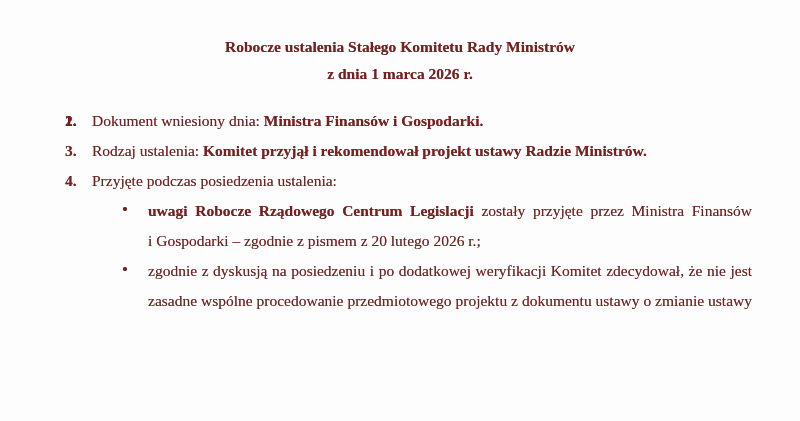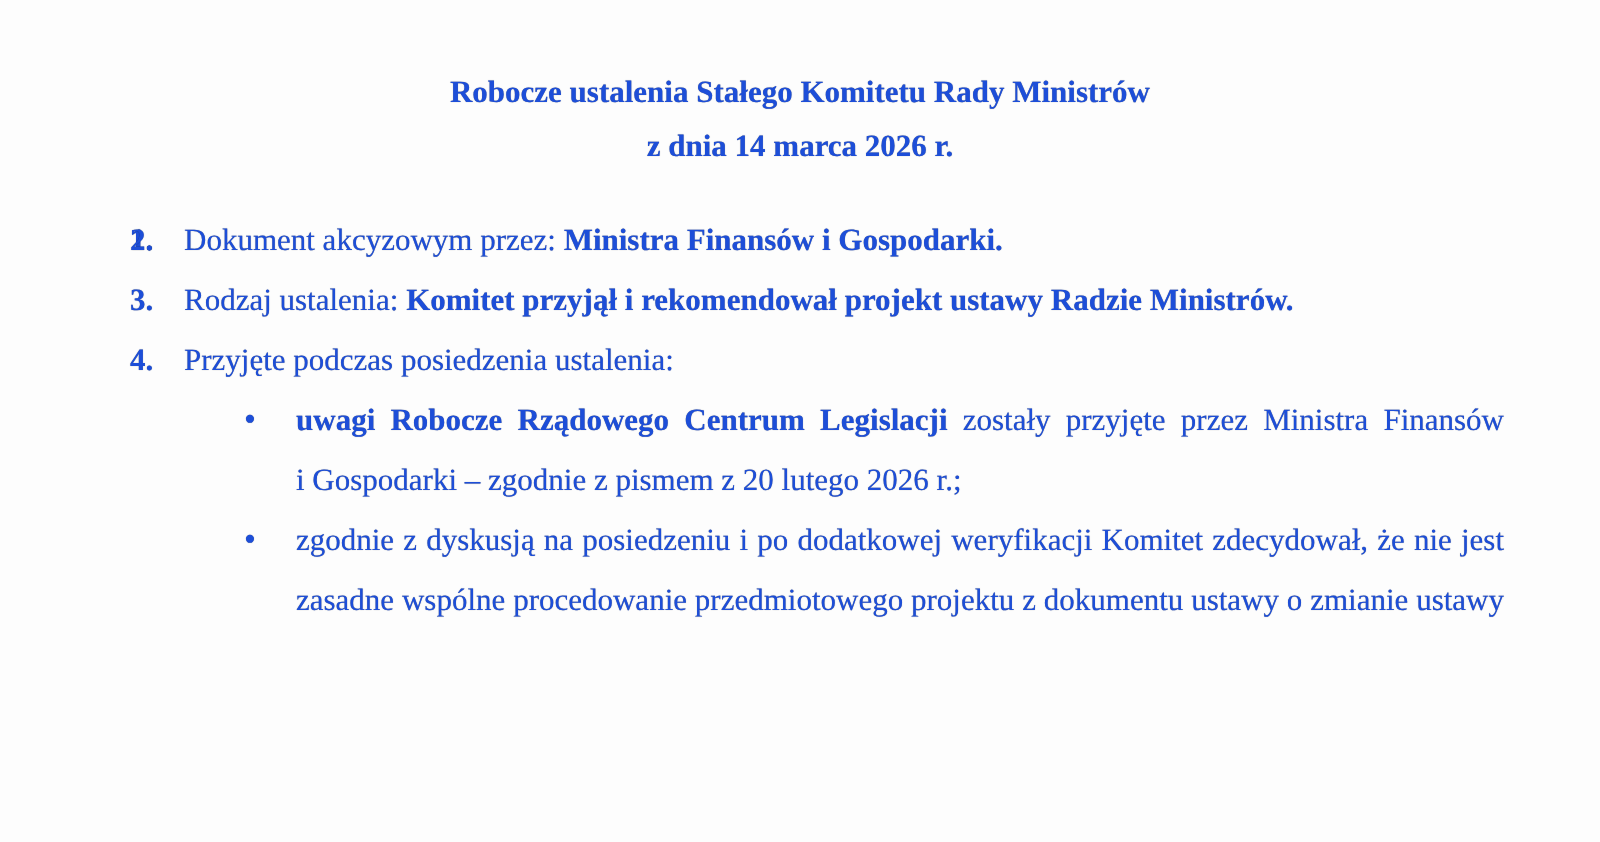--- a/index.html
+++ b/index.html
@@ -4,21 +4,21 @@
 <style>
   html, body {
     margin: 0;
     padding: 0;
   }
   .page {
     position: relative;
     width: 800px;
     height: 421px;
     background: #fdfdfd;
-    color: #1d4ed8;
+    color: #7f1d1d;
     font-family: "Liberation Serif", "DejaVu Serif", serif;
     font-size: 15.5px;
     overflow: hidden;
     text-shadow: 0 0 0.4px rgba(20,20,20,0.55); 
   }
   .title-block {
     padding-top: 33px;
     text-align: center;
     font-weight: bold;
     line-height: 27px;
@@ -59,32 +59,32 @@
   }
   b, .b { font-weight: bold; }
 </style>
 </head>
 <body>
 
 <div class="page">
 
   <div class="title-block">
     <div class="title-line">Robocze ustalenia Stałego Komitetu Rady Ministrów</div>
-    <div class="title-line">z dnia 14 marca 2026 r.</div>
+    <div class="title-line">z dnia 1 marca 2026 r.</div>
   </div>
 
   <div class="content">
 
     <div class="item">
       <span class="num">1.</span>
     </div>
 
     <div class="item">
       <span class="num">2.</span>
-      <div class="line"><span>Dokument akcyzowym przez:</span> <b>Ministra Finansów i Gospodarki.</b></div>
+      <div class="line"><span>Dokument wniesiony dnia:</span> <b>Ministra Finansów i Gospodarki.</b></div>
     </div>
 
     <div class="item">
       <span class="num">3.</span>
       <div class="line"><span>Rodzaj ustalenia:</span> <b>Komitet przyjął i rekomendował projekt ustawy Radzie Ministrów.</b></div>
     </div>
 
     <div class="item">
       <span class="num">4.</span>
       <div class="line"><span>Przyjęte podczas posiedzenia ustalenia:</span></div>

